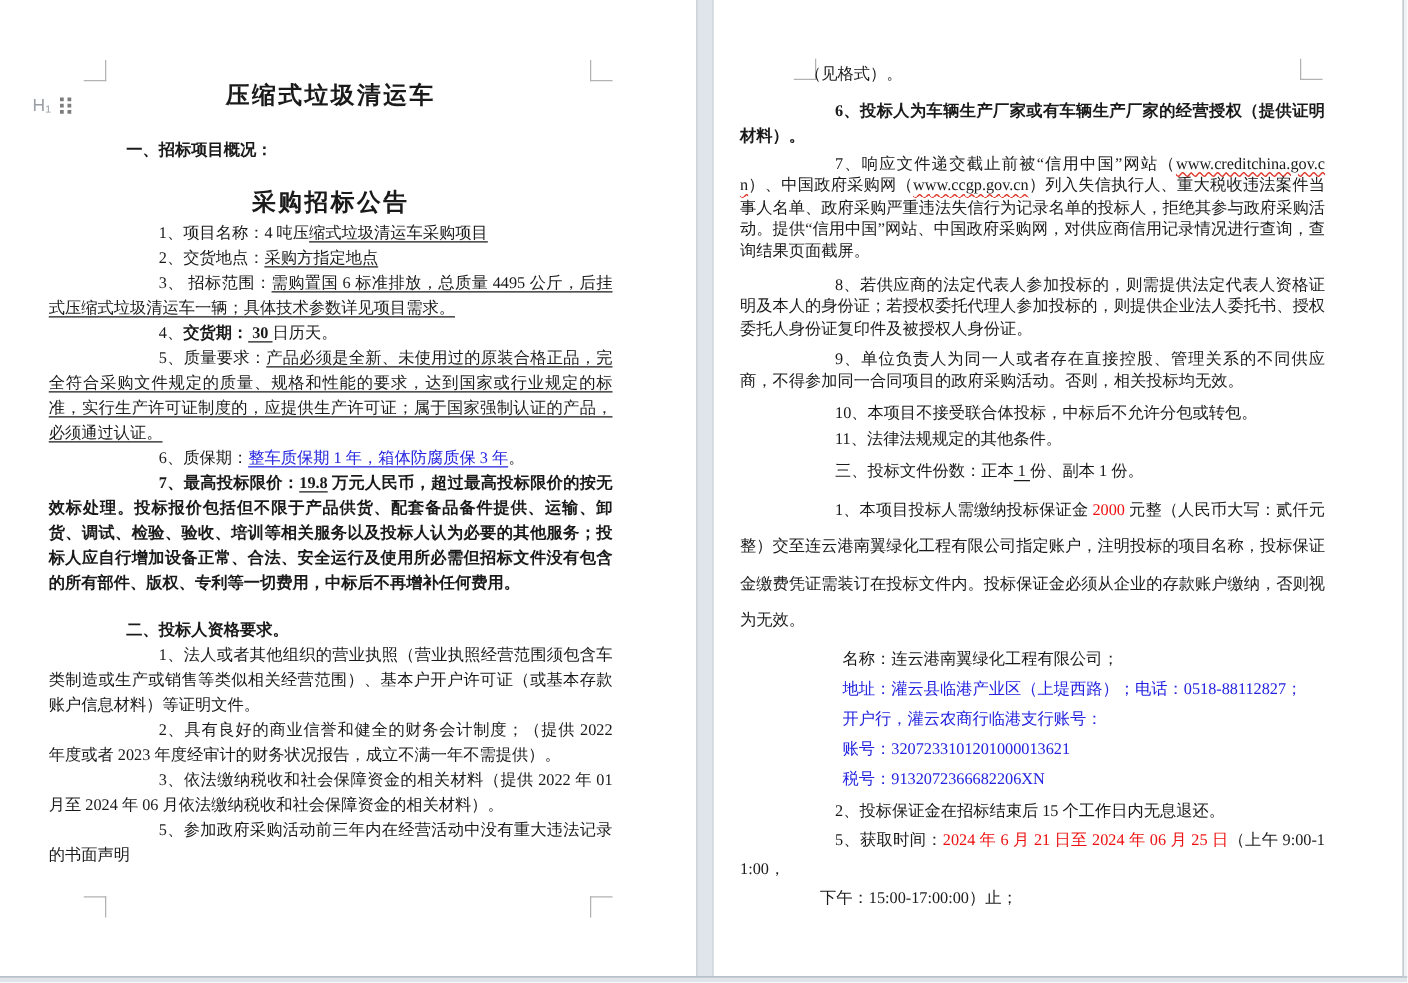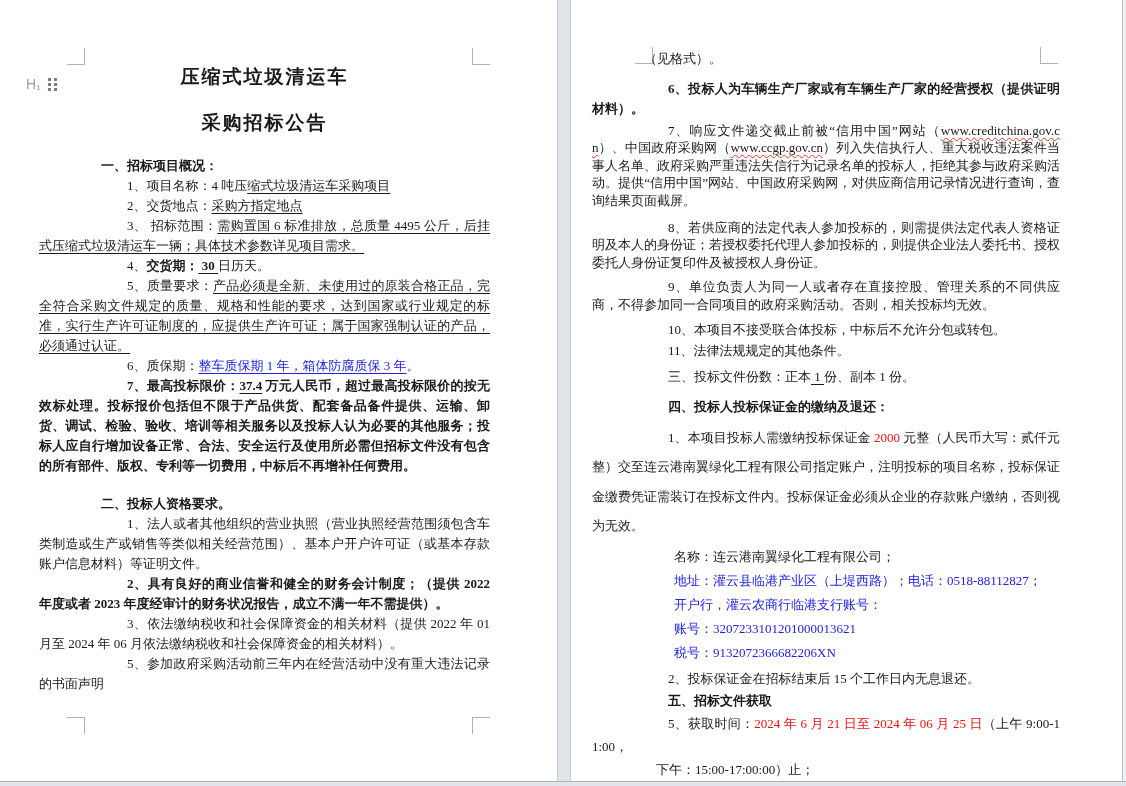--- a/index.html
+++ b/index.html
@@ -64,60 +64,58 @@
           <i></i>
           <i></i>
           <i></i>
           <i></i>
           <i></i>
       </span>
     </div>
 
     <div class="content p1-content">
         <p class="para title" style="margin-top: 12px;"><span class="rb">压缩式垃圾清运车</span></p>
+        <p class="para" style="text-indent: 62px; line-height: 20px; margin-top: 20px;"><span class="rb">一、招标项目概况：</span></p>
         <p class="para title" style="margin-top: 20px;"><span class="rb">采购招标公告</span></p>
-        <p class="para" style="text-indent: 62px; line-height: 20px; margin-top: 20px;"><span class="rb">一、招标项目概况：</span></p>
         <p class="para" style="text-indent: 88px; line-height: 20px;"><span>1、项目名称：4 吨压</span><span class="ru">缩式垃圾清运车采购项目</span></p>
         <p class="para" style="text-indent: 88px; line-height: 20px;"><span>2、交货地点：</span><span class="ru">采购方指定地点</span></p>
         <p class="para" style="text-indent: 88px; line-height: 20px;"><span>3、 招标范围：</span><span class="ru">需购置国 6 标准排放，总质量 4495 公斤，后挂式压缩式垃圾清运车一辆；具体技术参数详见项目需求。</span></p>
         <p class="para" style="text-indent: 88px; line-height: 20px;"><span>4、</span><span class="rb">交货期：</span><span class="rb ru"> 30 </span><span>日历天。</span></p>
         <p class="para" style="text-indent: 88px; line-height: 20px;"><span>5、质量要求：</span><span class="ru">产品必须是全新、未使用过的原装合格正品，完全符合采购文件规定的质量、规格和性能的要求，达到国家或行业规定的标准，实行生产许可证制度的，应提供生产许可证；属于国家强制认证的产品，必须通过认证。</span></p>
         <p class="para" style="text-indent: 88px; line-height: 20px;"><span>6、质保期：</span><span class="rl ru">整车质保期 1 年，箱体防腐质保 3 年</span><span>。</span></p>
-        <p class="para" style="text-indent: 88px; line-height: 20px;"><span class="rb">7、最高投标限价：</span><span class="rb ru">37.4</span><span class="rb"> 万元人民币，超过最高投标限价的按无效标处理。投标报价包括但不限于产品供货、配套备品备件提供、运输、卸货、调试、检验、验收、培训等相关服务以及投标人认为必要的其他服务；投标人应自行增加设备正常、合法、安全运行及使用所必需但招标文件没有包含的所有部件、版权、专利等一切费用，中标后不再增补任何费用。</span></p>
+        <p class="para" style="text-indent: 88px; line-height: 20px;"><span class="rb">7、最高投标限价：</span><span class="rb ru">19.8</span><span class="rb"> 万元人民币，超过最高投标限价的按无效标处理。投标报价包括但不限于产品供货、配套备品备件提供、运输、卸货、调试、检验、验收、培训等相关服务以及投标人认为必要的其他服务；投标人应自行增加设备正常、合法、安全运行及使用所必需但招标文件没有包含的所有部件、版权、专利等一切费用，中标后不再增补任何费用。</span></p>
         <p class="para" style="text-indent: 62px; line-height: 20px; margin-top: 18px;"><span class="rb">二、投标人资格要求。</span></p>
         <p class="para" style="text-indent: 88px; line-height: 20px;"><span>1、法人或者其他组织的营业执照（营业执照经营范围须包含车类制造或生产或销售等类似相关经营范围）、基本户开户许可证（或基本存款账户信息材料）等证明文件。</span></p>
-        <p class="para" style="text-indent: 88px; line-height: 20px; font-weight: bold;"><span>2、具有良好的商业信誉和健全的财务会计制度；（提供 2022 年度或者 2023 年度经审计的财务状况报告，成立不满一年不需提供）。</span></p>
+        <p class="para" style="text-indent: 88px; line-height: 20px;"><span>2、具有良好的商业信誉和健全的财务会计制度；（提供 2022 年度或者 2023 年度经审计的财务状况报告，成立不满一年不需提供）。</span></p>
         <p class="para" style="text-indent: 88px; line-height: 20px;"><span>3、依法缴纳税收和社会保障资金的相关材料（提供 2022 年 01 月至 2024 年 06 月依法缴纳税收和社会保障资金的相关材料）。</span></p>
         <p class="para" style="text-indent: 88px; line-height: 20px;"><span>5、参加政府采购活动前三年内在经营活动中没有重大违法记录的书面声明</span></p>
       </div>
   </div>
 
   <div class="page-gap"></div>
 
   <div class="page page2">
     <div class="mark tl" style="left:64px;top:47px;"></div>
     <div class="mark tr" style="left:469px;top:47px;"></div>
     <div class="content p2-content">
         <p class="para" style="text-indent: 52px; line-height: 22px;"><span>（见格式）。</span></p>
         <p class="para" style="text-indent: 76px; line-height: 20px; margin-top: 9px;"><span class="rb">6、投标人为车辆生产厂家或有车辆生产厂家的经营授权（提供证明材料）。</span></p>
         <p class="para" style="text-indent: 76px; line-height: 17.4px; margin-top: 3px;"><span>7、响应文件递交截止前被“信用中国”网站（</span><span class="rw">www.creditchina.gov.cn</span><span>）、中国政府采购网（</span><span class="rw">www.ccgp.gov.cn</span><span>）列入失信执行人、重大税收违法案件当事人名单、政府采购严重违法失信行为记录名单的投标人，拒绝其参与政府采购活动。提供“信用中国”网站、中国政府采购网，对供应商信用记录情况进行查询，查询结果页面截屏。</span></p>
         <p class="para" style="text-indent: 76px; line-height: 17.4px; margin-top: 10px;"><span>8、若供应商的法定代表人参加投标的，则需提供法定代表人资格证明及本人的身份证；若授权委托代理人参加投标的，则提供企业法人委托书、授权委托人身份证复印件及被授权人身份证。</span></p>
         <p class="para" style="text-indent: 76px; line-height: 17.4px; margin-top: 7px;"><span>9、单位负责人为同一人或者存在直接控股、管理关系的不同供应商，不得参加同一合同项目的政府采购活动。否则，相关投标均无效。</span></p>
         <p class="para" style="text-indent: 76px; line-height: 17.4px; margin-top: 8px;"><span>10、本项目不接受联合体投标，中标后不允许分包或转包。</span></p>
         <p class="para" style="text-indent: 76px; line-height: 17.4px; margin-top: 4px;"><span>11、法律法规规定的其他条件。</span></p>
         <p class="para" style="text-indent: 76px; line-height: 20px; margin-top: 7px;"><span>三、投标文件份数：正本</span><span class="ru"> 1 </span><span>份、副本 1 份。</span></p>
-        <p class="para" style="text-indent: 76px; line-height: 20px; margin-top: 10px;"><span class="rb">四、投标人投标保证金的缴纳及退还：</span></p>
         <p class="para" style="text-indent: 76px; line-height: 29.5px; margin-top: 6px;"><span>1、本项目投标人需缴纳投标保证金 </span><span class="rr">2000</span><span> 元整（人民币大写：贰仟元整）交至连云港南翼绿化工程有限公司指定账户，注明投标的项目名称，投标保证金缴费凭证需装订在投标文件内。投标保证金必须从企业的存款账户缴纳，否则视为无效。</span></p>
         <p class="para" style="text-indent: 82px; line-height: 24px; margin-top: 4px;"><span>名称：连云港南翼绿化工程有限公司；</span></p>
         <p class="para" style="text-indent: 82px; line-height: 24px;"><span class="rl">地址：灌云县临港产业区（上堤西路）；电话：0518-88112827；</span></p>
         <p class="para" style="text-indent: 82px; line-height: 24px;"><span class="rl">开户行，灌云农商行临港支行账号：</span></p>
         <p class="para" style="text-indent: 82px; line-height: 24px;"><span class="rl">账号：3207233101201000013621</span></p>
         <p class="para" style="text-indent: 82px; line-height: 24px;"><span class="rl">税号：9132072366682206XN</span></p>
         <p class="para" style="text-indent: 76px; line-height: 23px; margin-top: 2px;"><span>2、投标保证金在招标结束后 15 个工作日内无息退还。</span></p>
-        <p class="para" style="text-indent: 76px; line-height: 22px;"><span class="rb">五、招标文件获取</span></p>
         <p class="para" style="text-indent: 76px; line-height: 23px;"><span>5、获取时间：</span><span class="rr">2024 年 6 月 21 日至 2024 年 06 月 25 日</span><span>（上午 9:00-11:00，</span></p>
         <p class="para" style="text-indent: 64px; line-height: 23px;"><span>下午：15:00-17:00:00）止；</span></p>
         <p class="para" style="text-indent: 76px; line-height: 23px; margin-top: 2px;"></p>
       </div>
   </div>
 
   <div class="bottom-strip"></div>
   <div class="right-edge"></div>
 </div>
 

